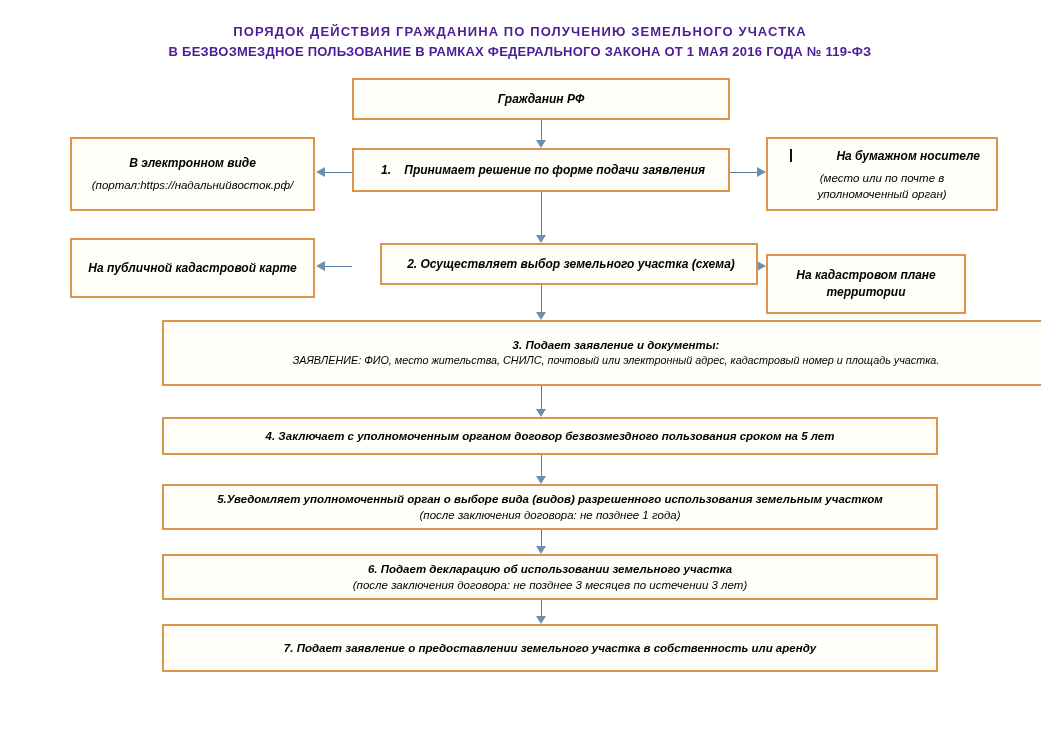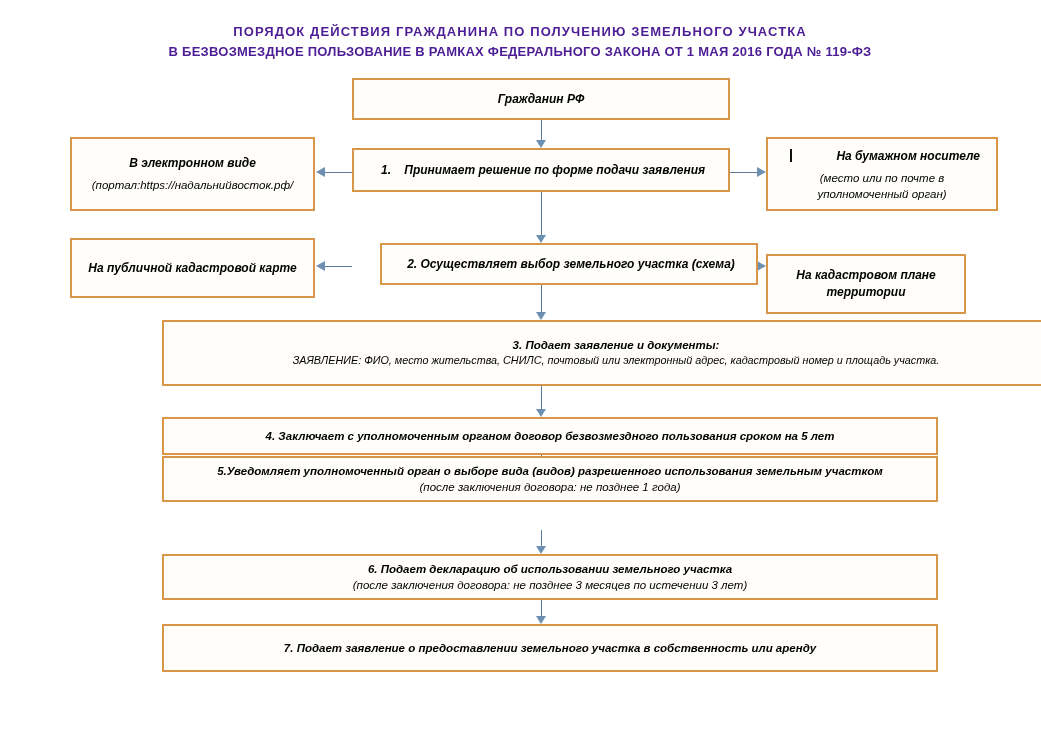--- a/index.html
+++ b/index.html
@@ -61,21 +61,21 @@
   .t12 { font-size: 12px; line-height: 17px; }
   .t11 { font-size: 11.5px; line-height: 16px; }
   .t10 { font-size: 10.8px; line-height: 15.5px; }
 
   
   #box-citizen      { left: 352px; top: 78px;  width: 378px; height: 42px; }
   #box-step1        { left: 352px; top: 148px; width: 378px; height: 44px; }
   #box-step2        { left: 352px; top: 243px; width: 378px; height: 42px; margin-left: 28px; }
   #box-step3        { left: 162px; top: 320px; width: 908px; height: 66px; }
   #box-step4        { left: 162px; top: 417px; width: 776px; height: 38px; }
-  #box-step5        { left: 162px; top: 456px; width: 776px; height: 46px; }
+  #box-step5        { left: 162px; top: 484px; width: 776px; height: 46px; }
   #box-step6        { left: 162px; top: 554px; width: 776px; height: 46px; align-items: center; }
   #box-step7        { left: 162px; top: 624px; width: 776px; height: 48px; }
 
   
   #box-electronic   { left: 70px;  top: 137px; width: 245px; height: 74px; }
   #box-paper        { left: 766px; top: 137px; width: 232px; height: 74px; }
   #box-cad-map      { left: 70px;  top: 238px; width: 245px; height: 60px; }
   #box-cad-plan     { left: 766px; top: 254px; width: 200px; height: 60px; }
 
   #box-step1 .ln,

